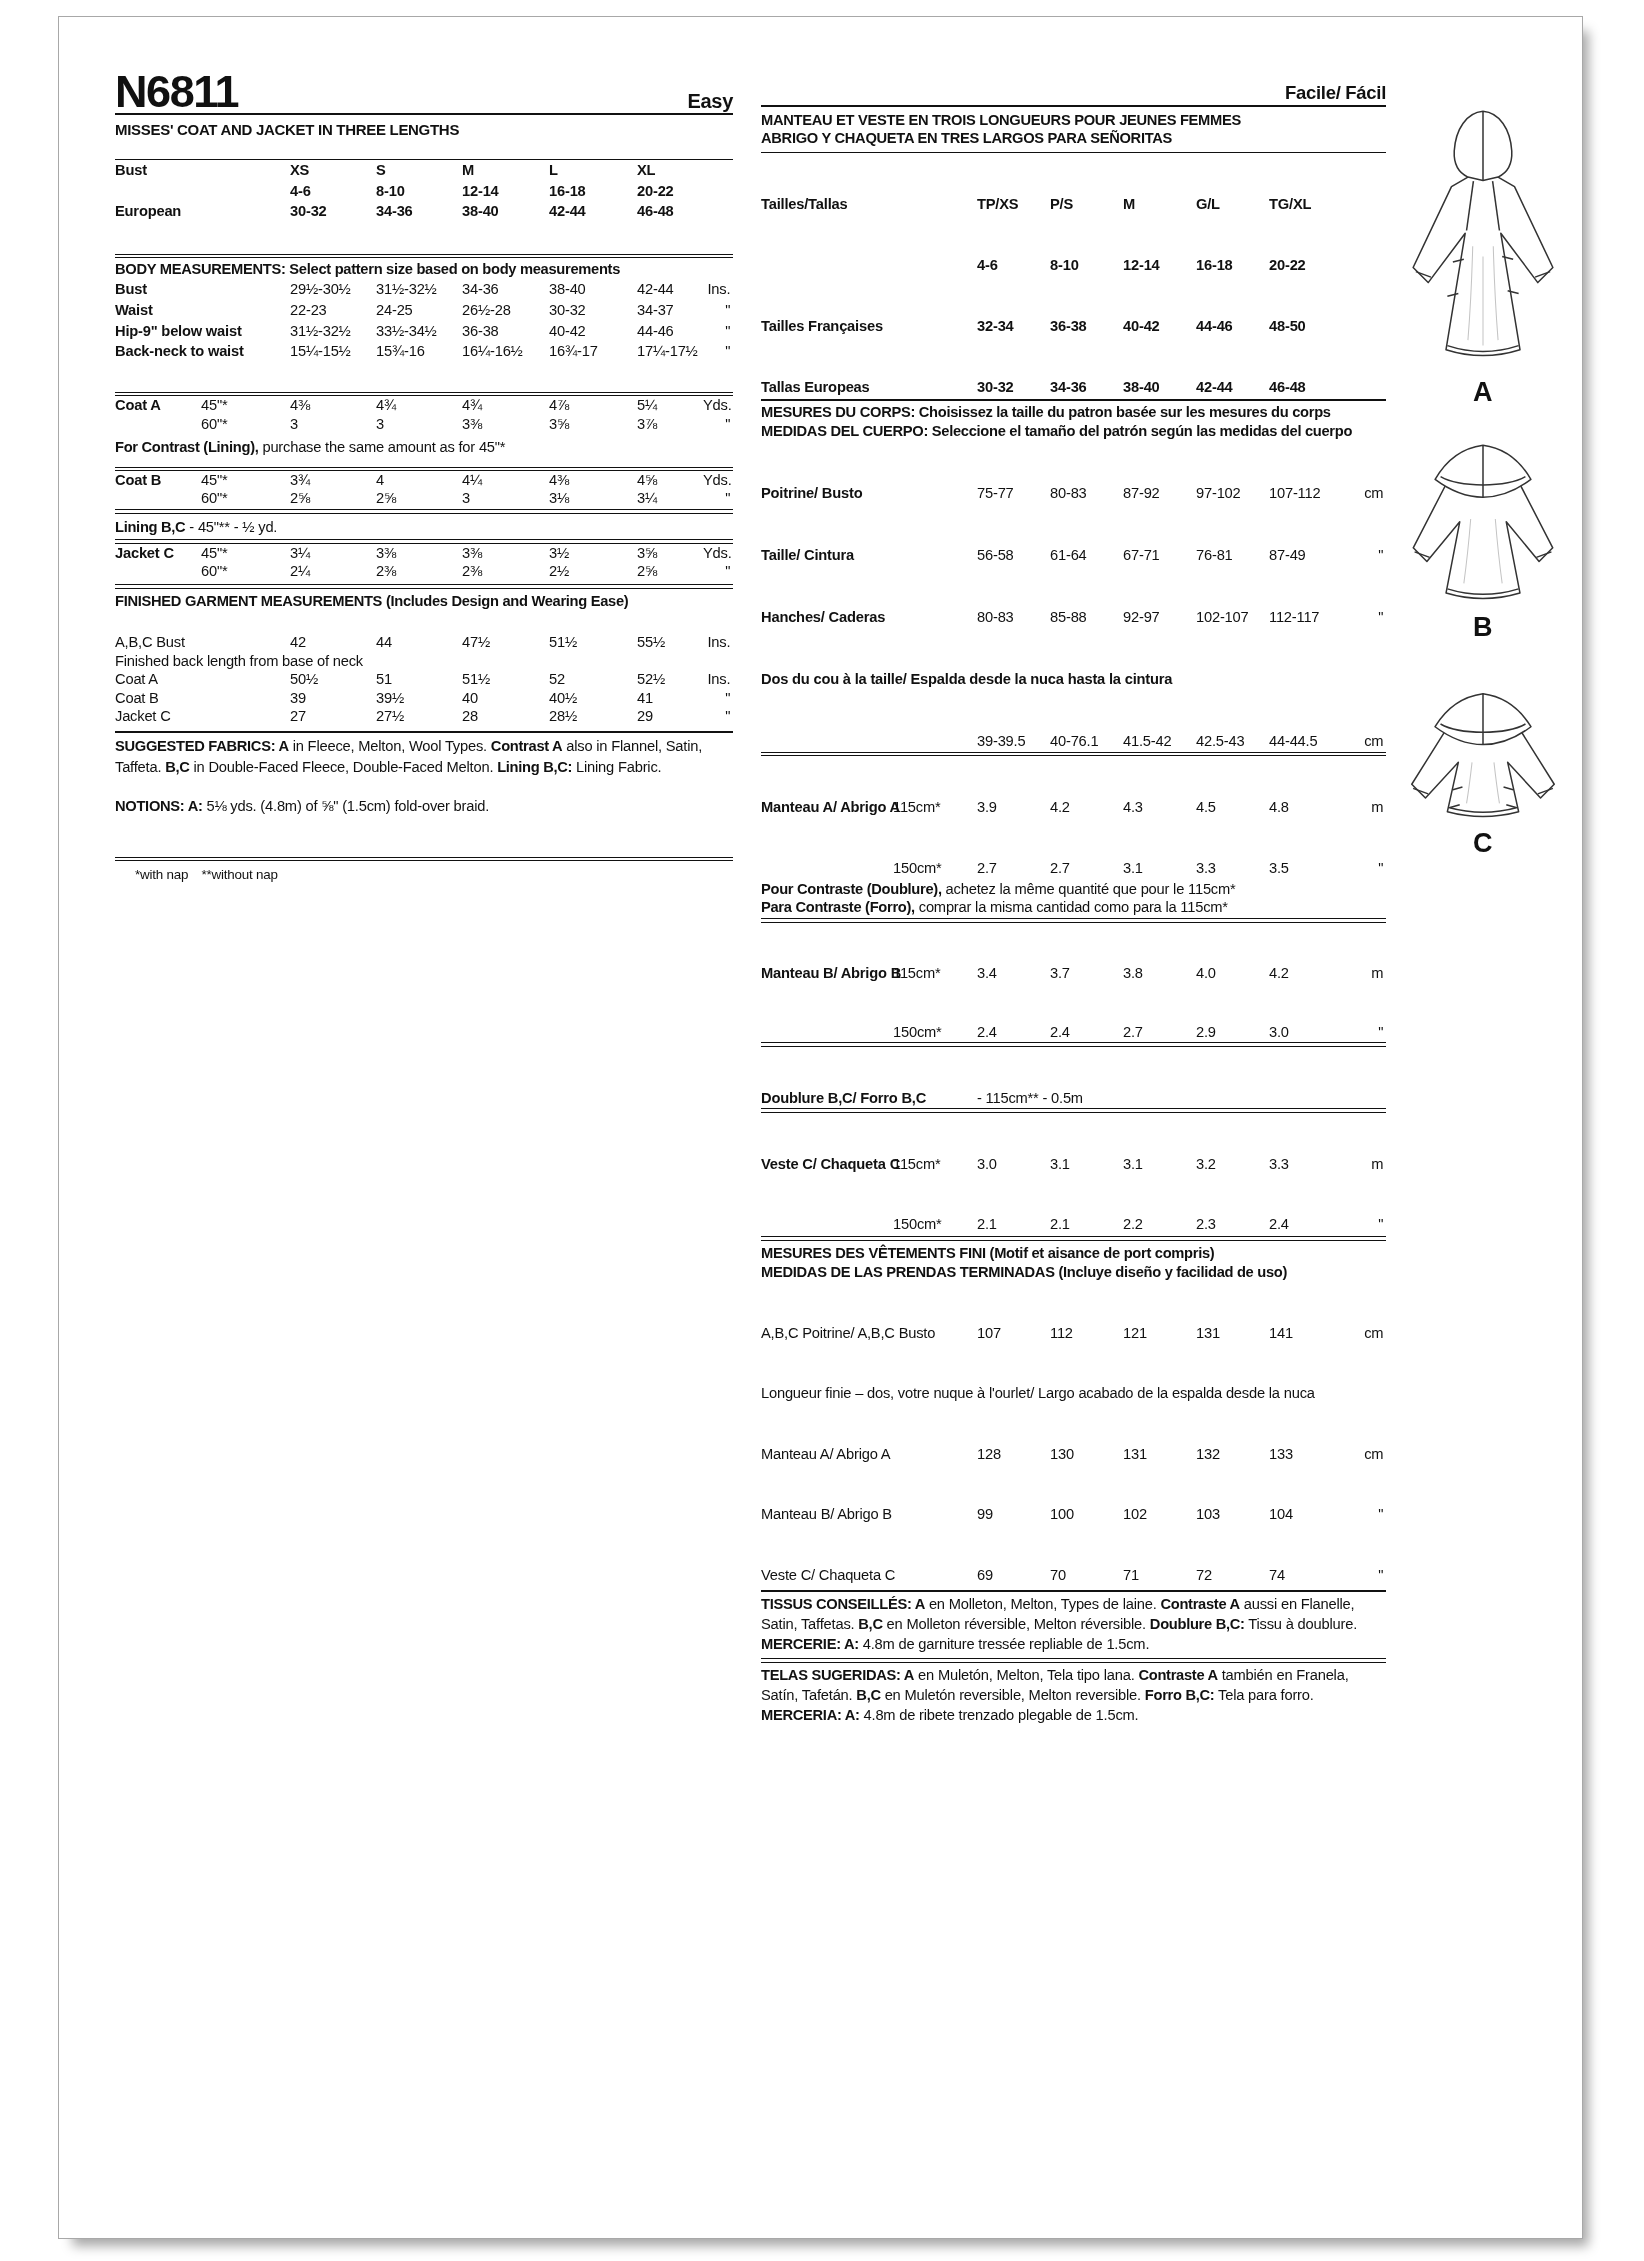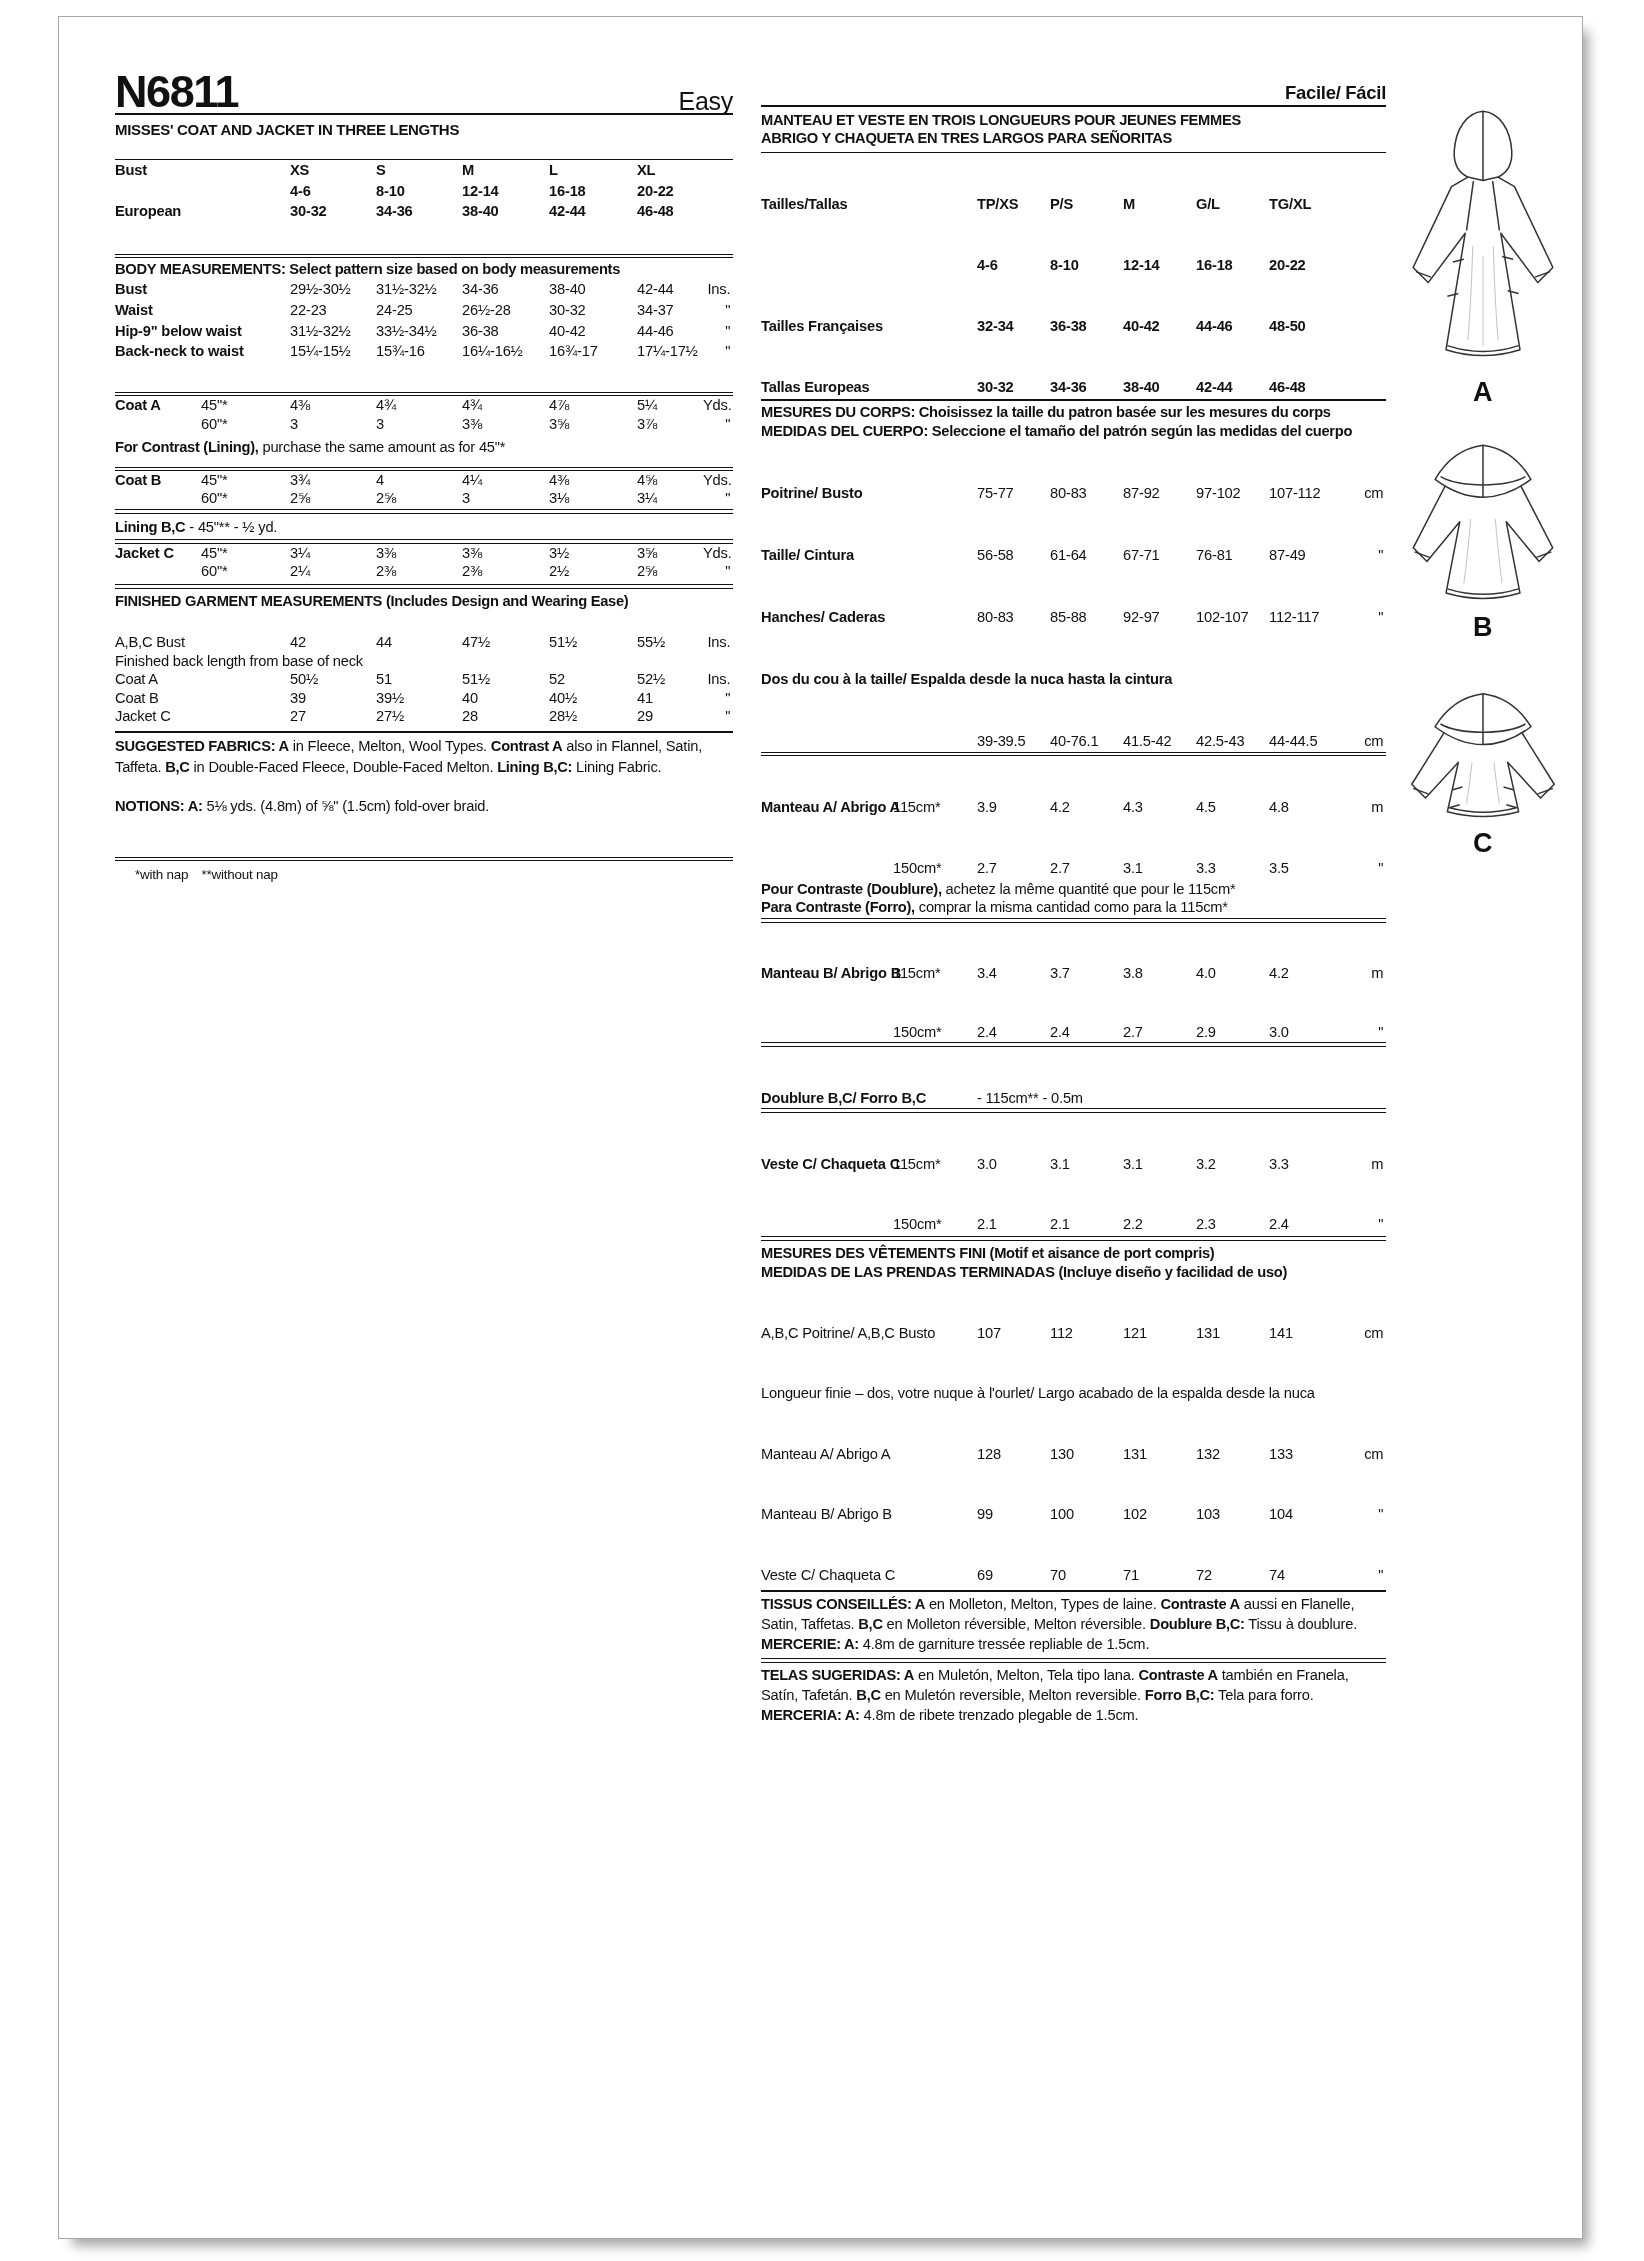--- a/index.html
+++ b/index.html
@@ -8,21 +8,21 @@
   .page{position:absolute;left:58px;top:15.8px;width:1523px;height:2221px;
         background:#fff;border:0.7px solid #a8a8a8;
         box-shadow:9.6px 11px 11px -4.1px rgba(0,0,0,.35);}
   .col{position:absolute;top:55px;height:863px;}
   .col-left{left:56px;width:618px;}
   .col-right{left:702px;width:625px;}
   .views{position:absolute;left:1331px;top:82px;width:186px;}
 
   .masthead{display:flex;justify-content:space-between;align-items:flex-end;height:40px;}
   .code{font-size:45px;font-weight:800;letter-spacing:-1.4px;line-height:40px;}
-  .easy{font-size:25px;font-weight:400;letter-spacing:-0.3px;line-height:20.6px;}
+  .easy{font-size:20px;font-weight:700;letter-spacing:-0.3px;line-height:20.6px;}
   .facile{margin-top:11px;text-align:right;font-size:18.5px;font-weight:700;letter-spacing:-0.3px;line-height:20.6px;}
 
   .rl {border-top:2.7px solid #111;margin-top:1.4px;}
   .rl1{border-top:1.4px solid #111;}
   .rl2{height:2.7px;border-top:1.4px solid #111;border-bottom:1.4px solid #111;}
 
   .title{font-size:15px;font-weight:700;letter-spacing:-0.3px;margin-top:5.5px;line-height:18px;}
   .shead{font-size:14.7px;font-weight:700;letter-spacing:-0.3px;line-height:19px;white-space:nowrap;}
   .para{font-size:14.7px;line-height:20.6px;letter-spacing:-0.2px;}
   .para b{letter-spacing:-0.3px;}

